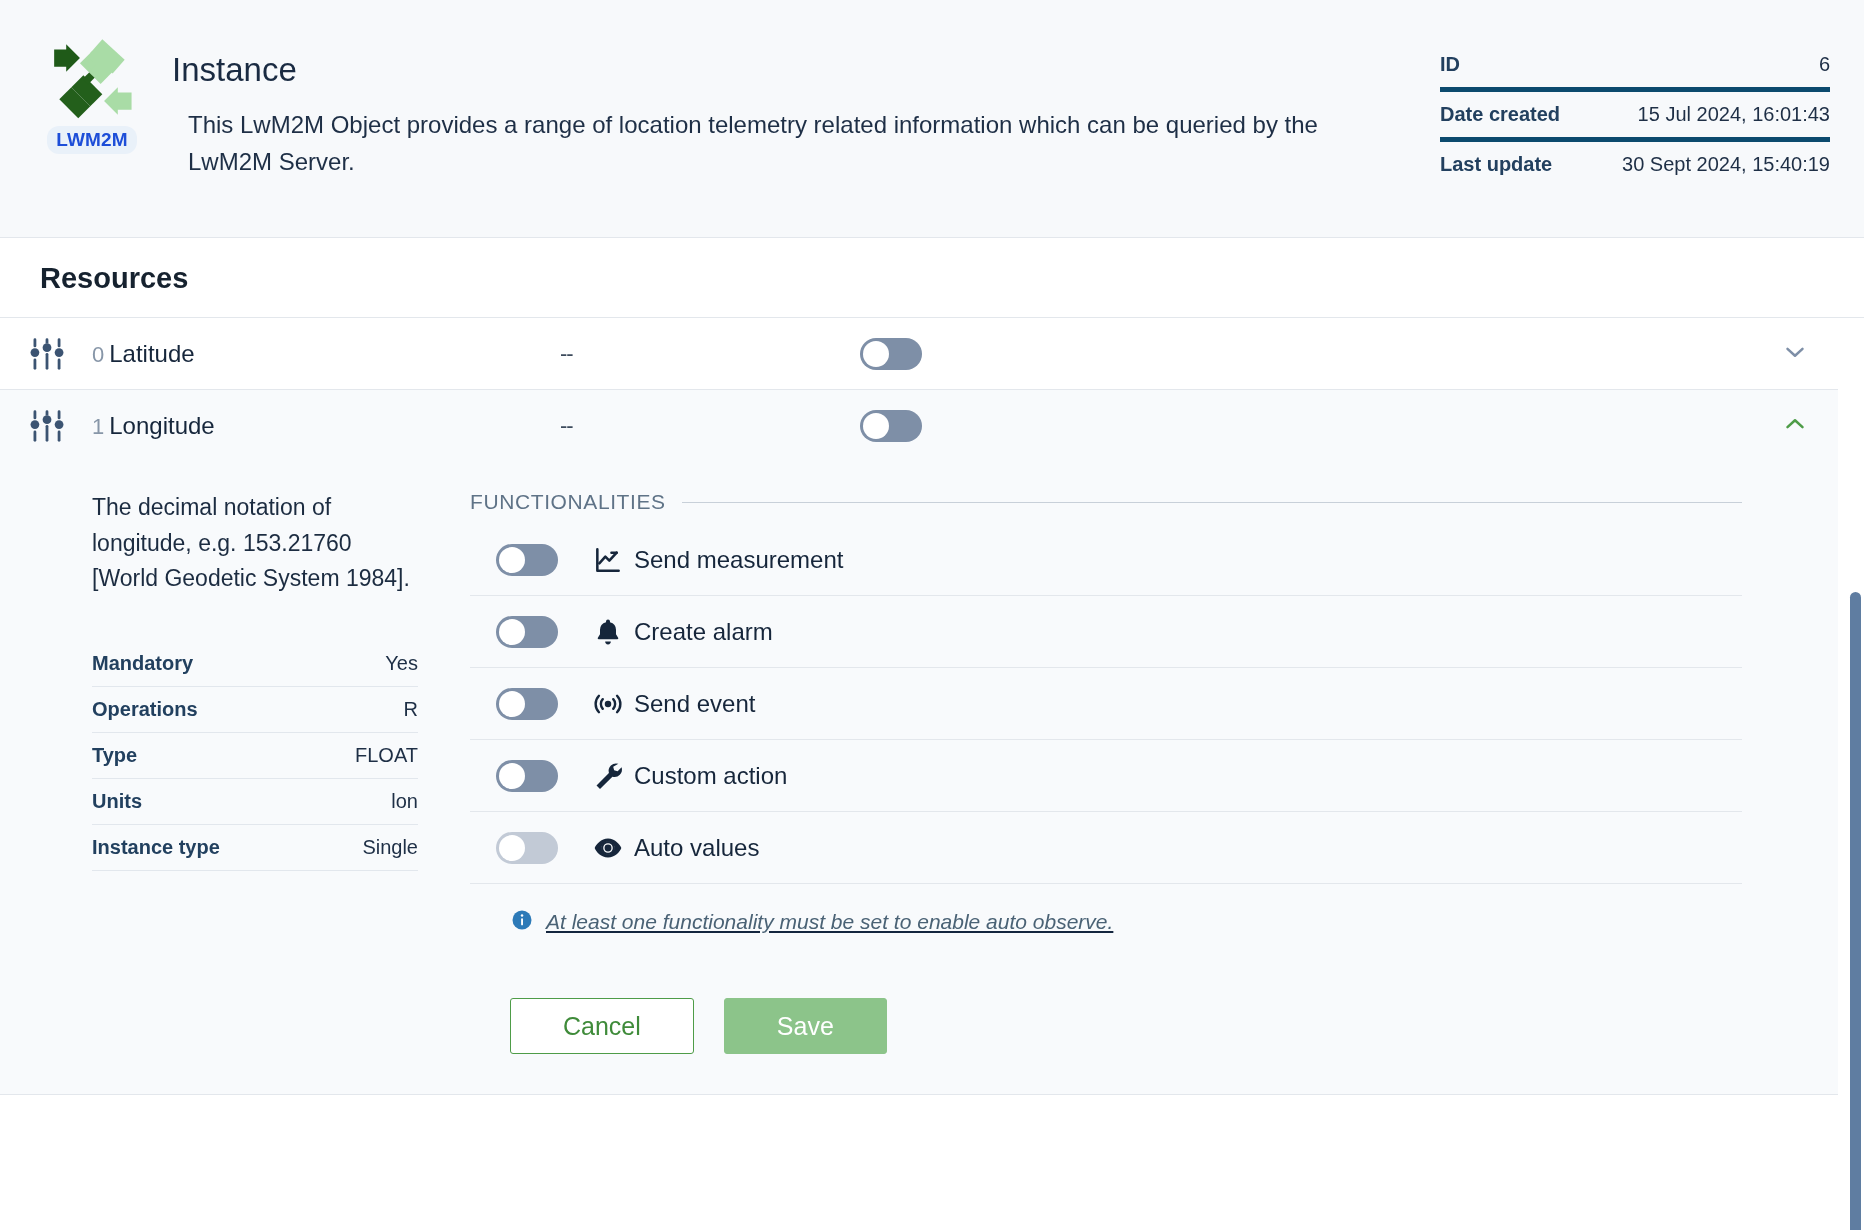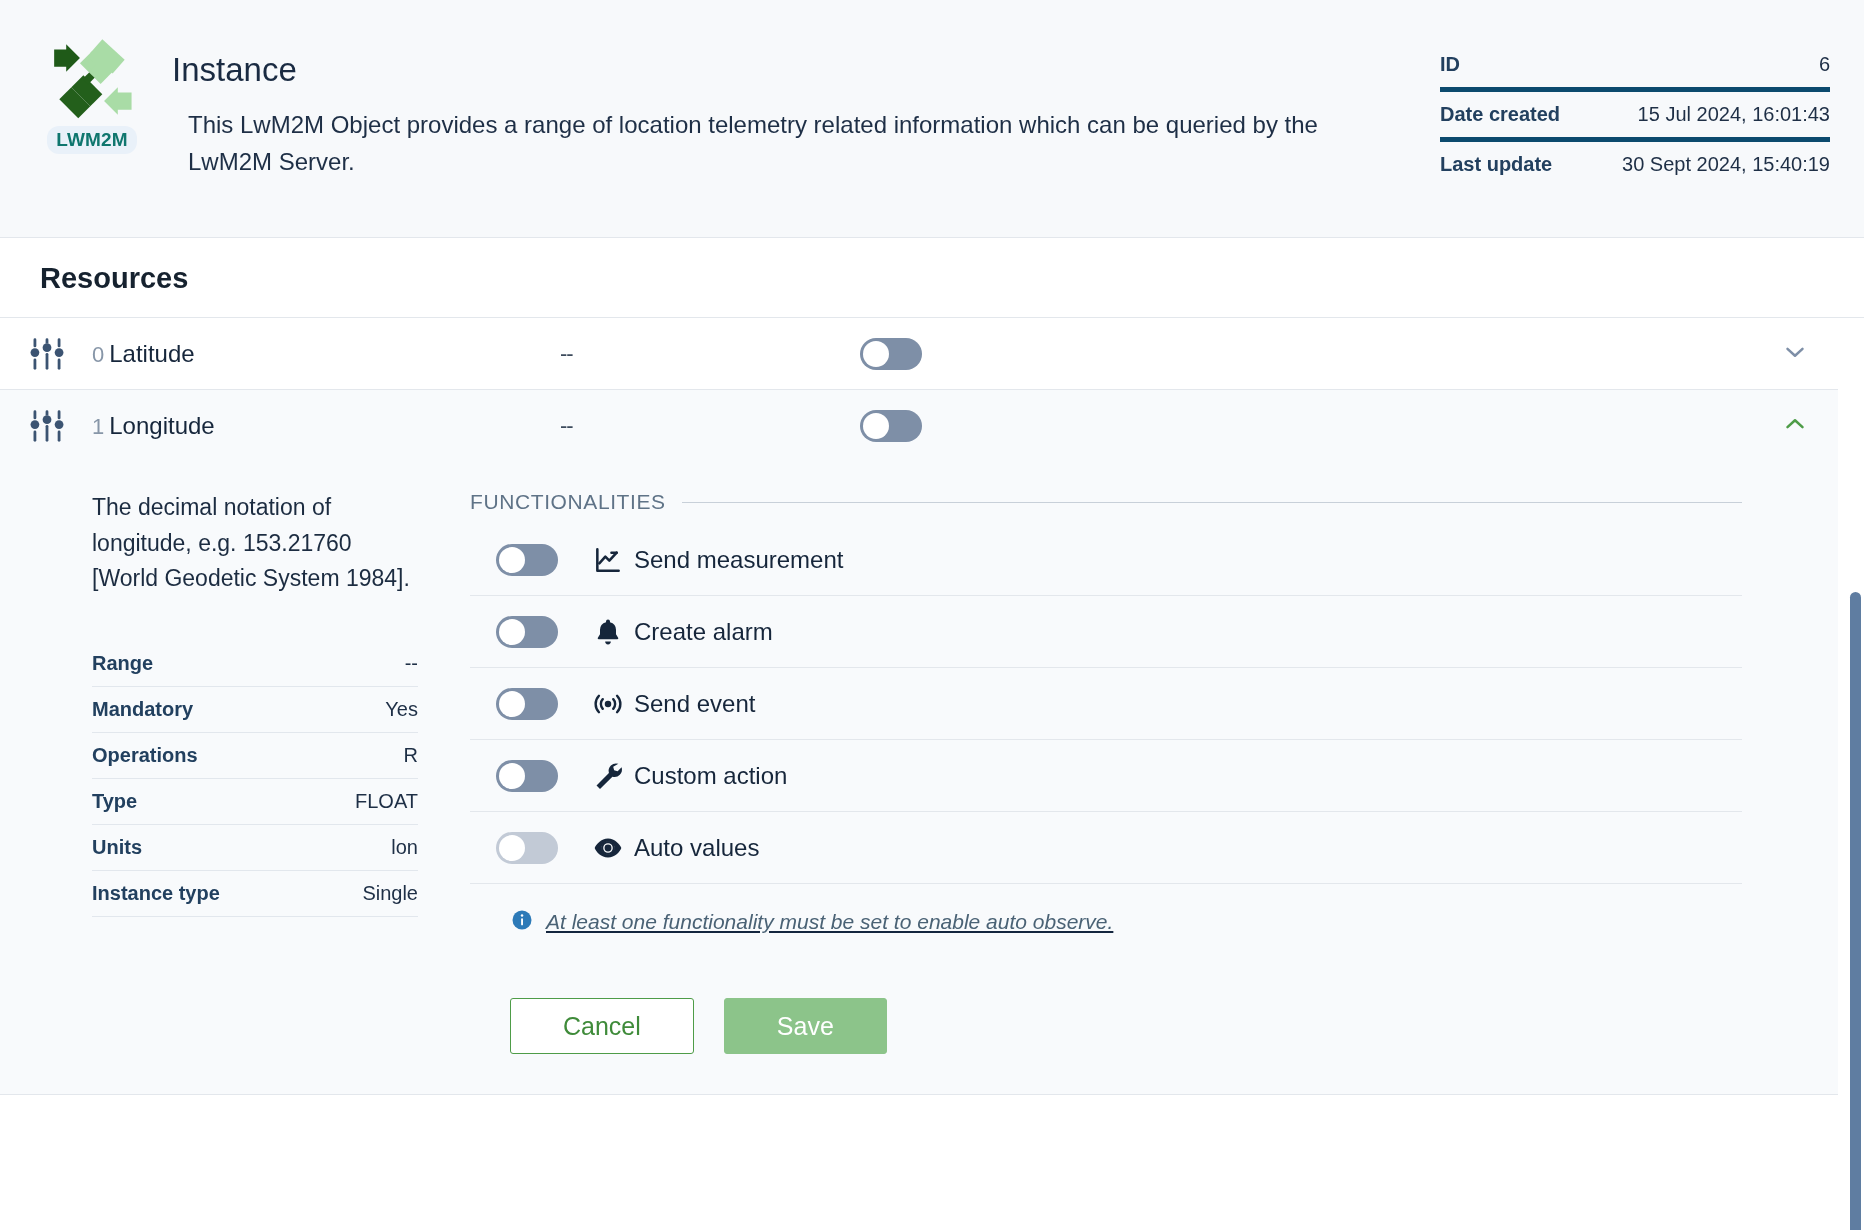--- a/index.html
+++ b/index.html
@@ -29,21 +29,21 @@
     display: flex;
     flex-direction: column;
     align-items: center;
     padding-top: 4px;
   }
   .obj-icon { width: 86px; height: 86px; display:block; }
   .obj-badge {
     margin-top: 6px;
     font-size: 19px;
     font-weight: 600;
-    color: #0f766e;
+    color: #1d4ed8;
     background: #e9f1f9;
     border-radius: 12px;
     padding: 3px 9px;
     letter-spacing: .2px;
   }
   .obj-text { flex: 1 1 auto; padding-left: 22px; padding-top: 22px; max-width: 1230px; }
   .obj-title {
     font-size: 33px;
     font-weight: 400;
     color: #1a2b42;
@@ -359,24 +359,20 @@
         </svg>
       </div>
     </div>
 
     <div class="expanded-panel">
 
       <div class="panel-left">
         <p class="res-desc">The decimal notation of longitude, e.g. 153.21760 [World Geodetic System 1984].</p>
         <table class="prop-table">
           <tbody>
-            <tr>
-              <td class="prop-key">Range</td>
-              <td class="prop-val">--</td>
-            </tr>
             <tr>
               <td class="prop-key">Mandatory</td>
               <td class="prop-val">Yes</td>
             </tr>
             <tr>
               <td class="prop-key">Operations</td>
               <td class="prop-val">R</td>
             </tr>
             <tr>
               <td class="prop-key">Type</td>

